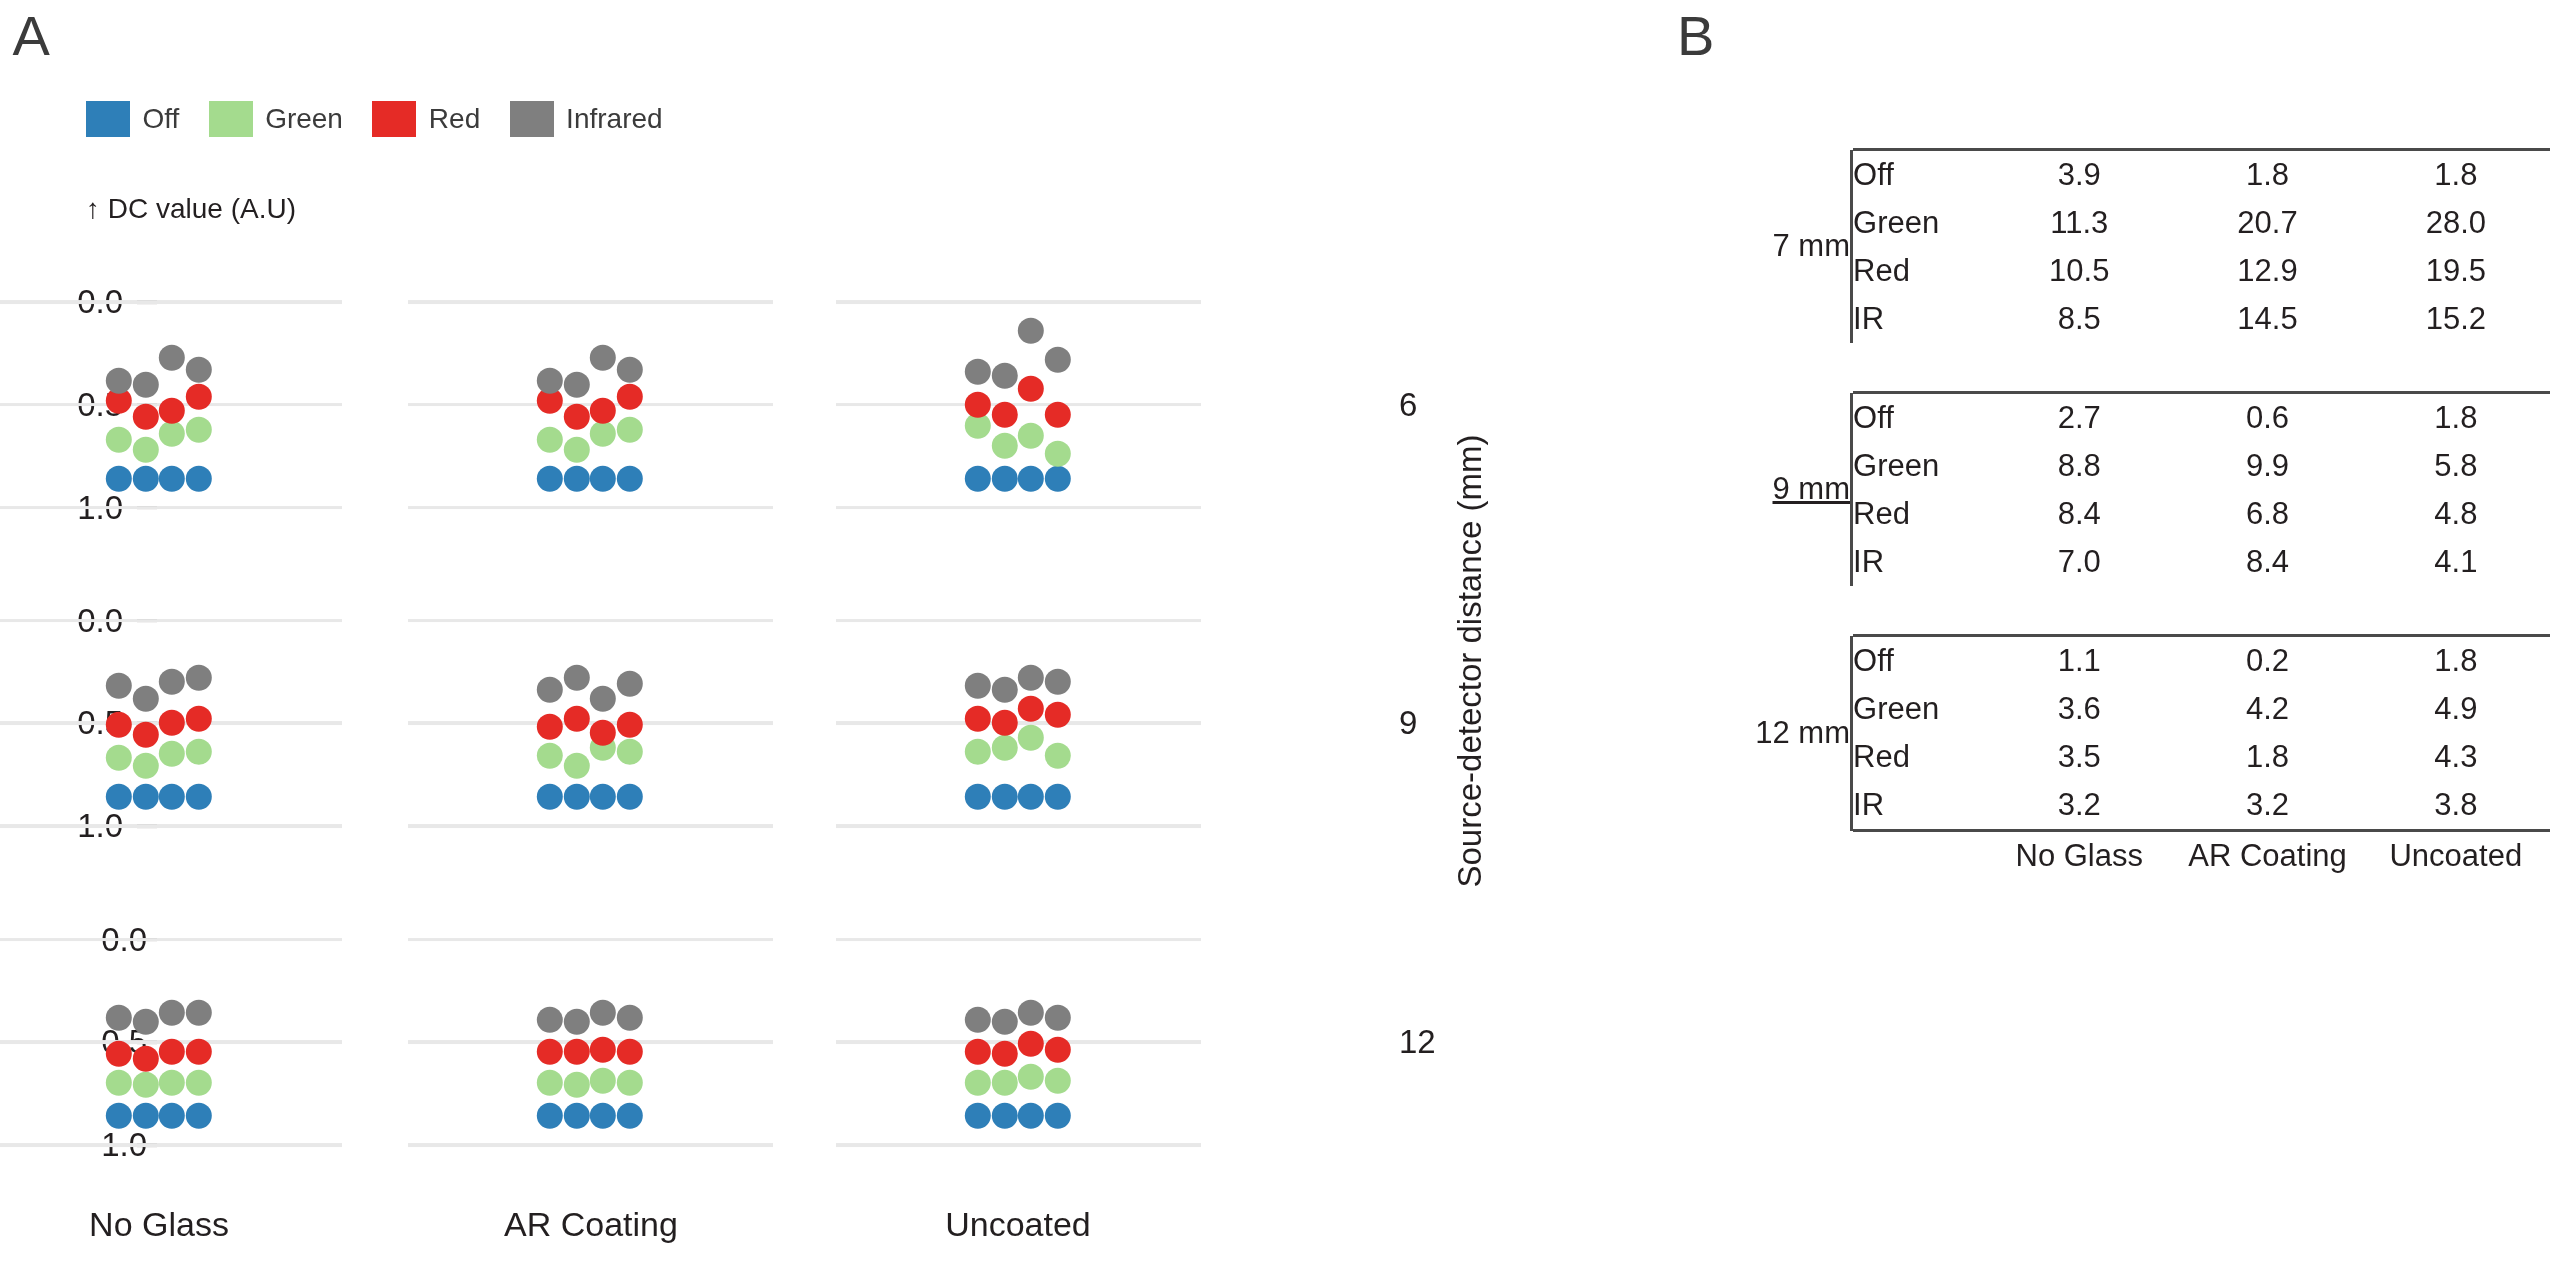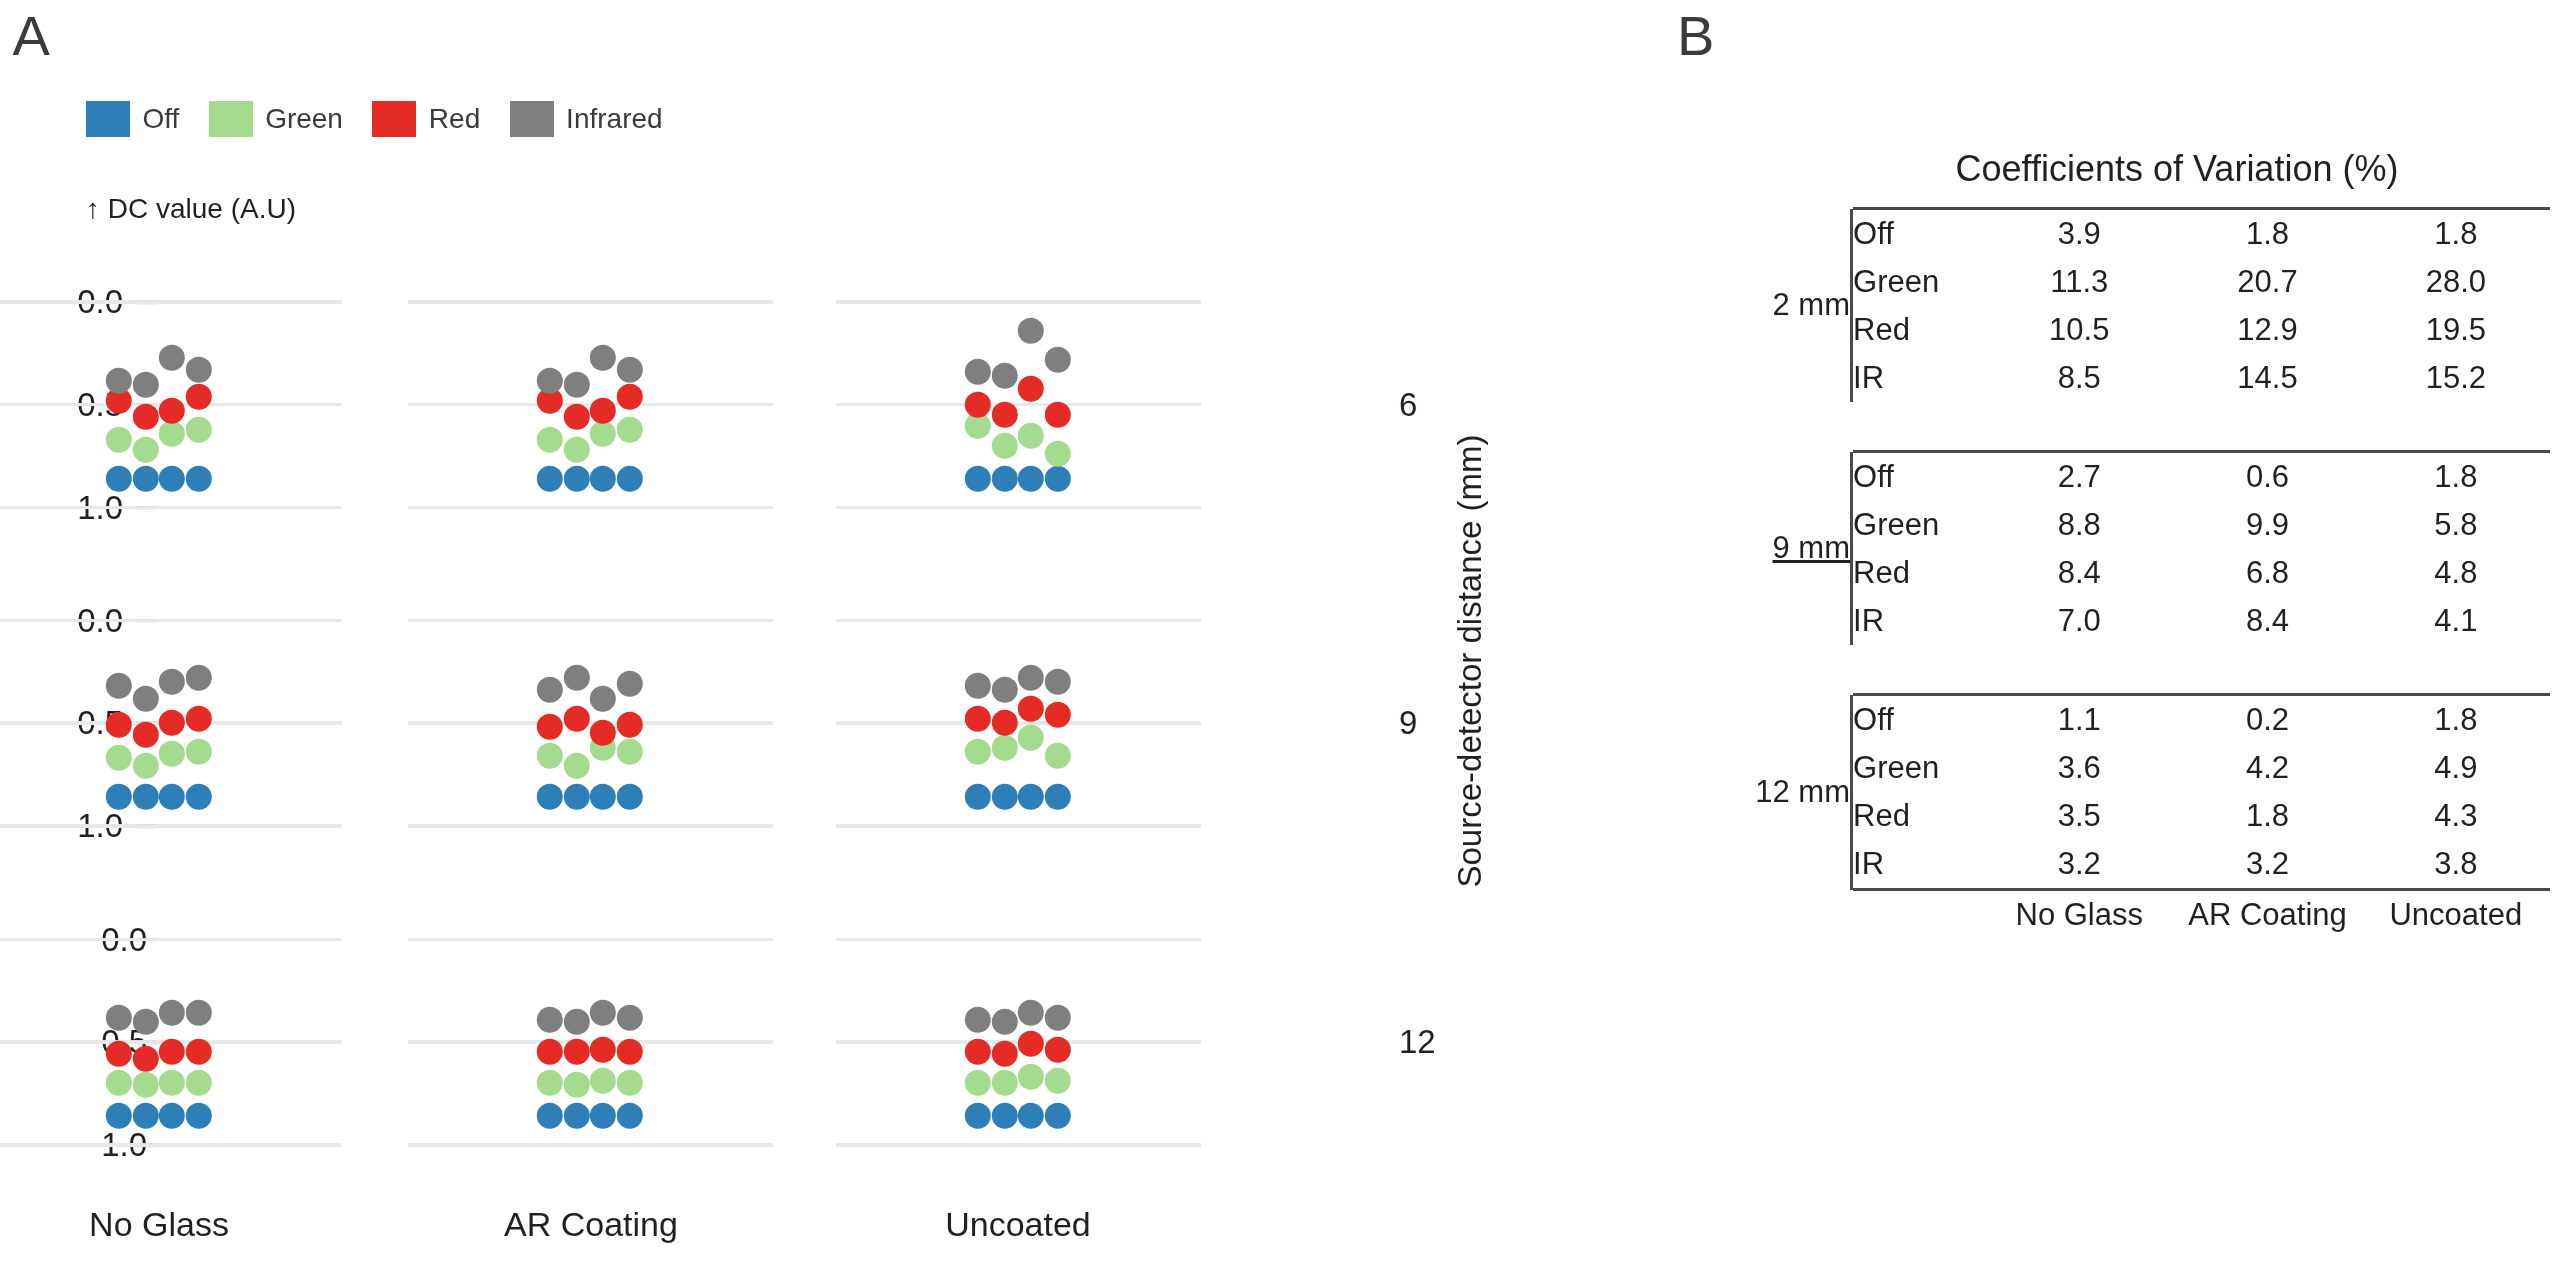--- a/index.html
+++ b/index.html
@@ -394,26 +394,25 @@
     <div class="xlabel" style="left: 1018px; top: 948px;">Uncoated</div>
   </div>
 
 <div id="sd-axis-title">
   <span>Source-detector distance (mm)</span>
 </div>
 
 <div class="panel-letter" id="panel-b-letter">B</div>
 
 <div id="panel-b">
-  <div id="cv-title">Coefficients of Variation (%)</div>
   <div class="tbl-wrap">
     <table id="cv-table">
       <tbody id="cv-tbody">
           <tr class="rule-top">
-            <td class="grp nospan" rowspan="4" style="border-top: none;">2 mm</td>
+            <td class="grp nospan" rowspan="4" style="border-top: none;">7 mm</td>
             <td class="sep nospan" rowspan="4" style="background: rgb(74, 74, 74); border-top: none;"></td>
             <td class="ch">Off</td>
             <td class="val">3.9</td>
             <td class="val">1.8</td>
             <td class="val">1.8</td>
           </tr>
           <tr>
             <td class="ch">Green</td>
             <td class="val">11.3</td>
             <td class="val">20.7</td>

